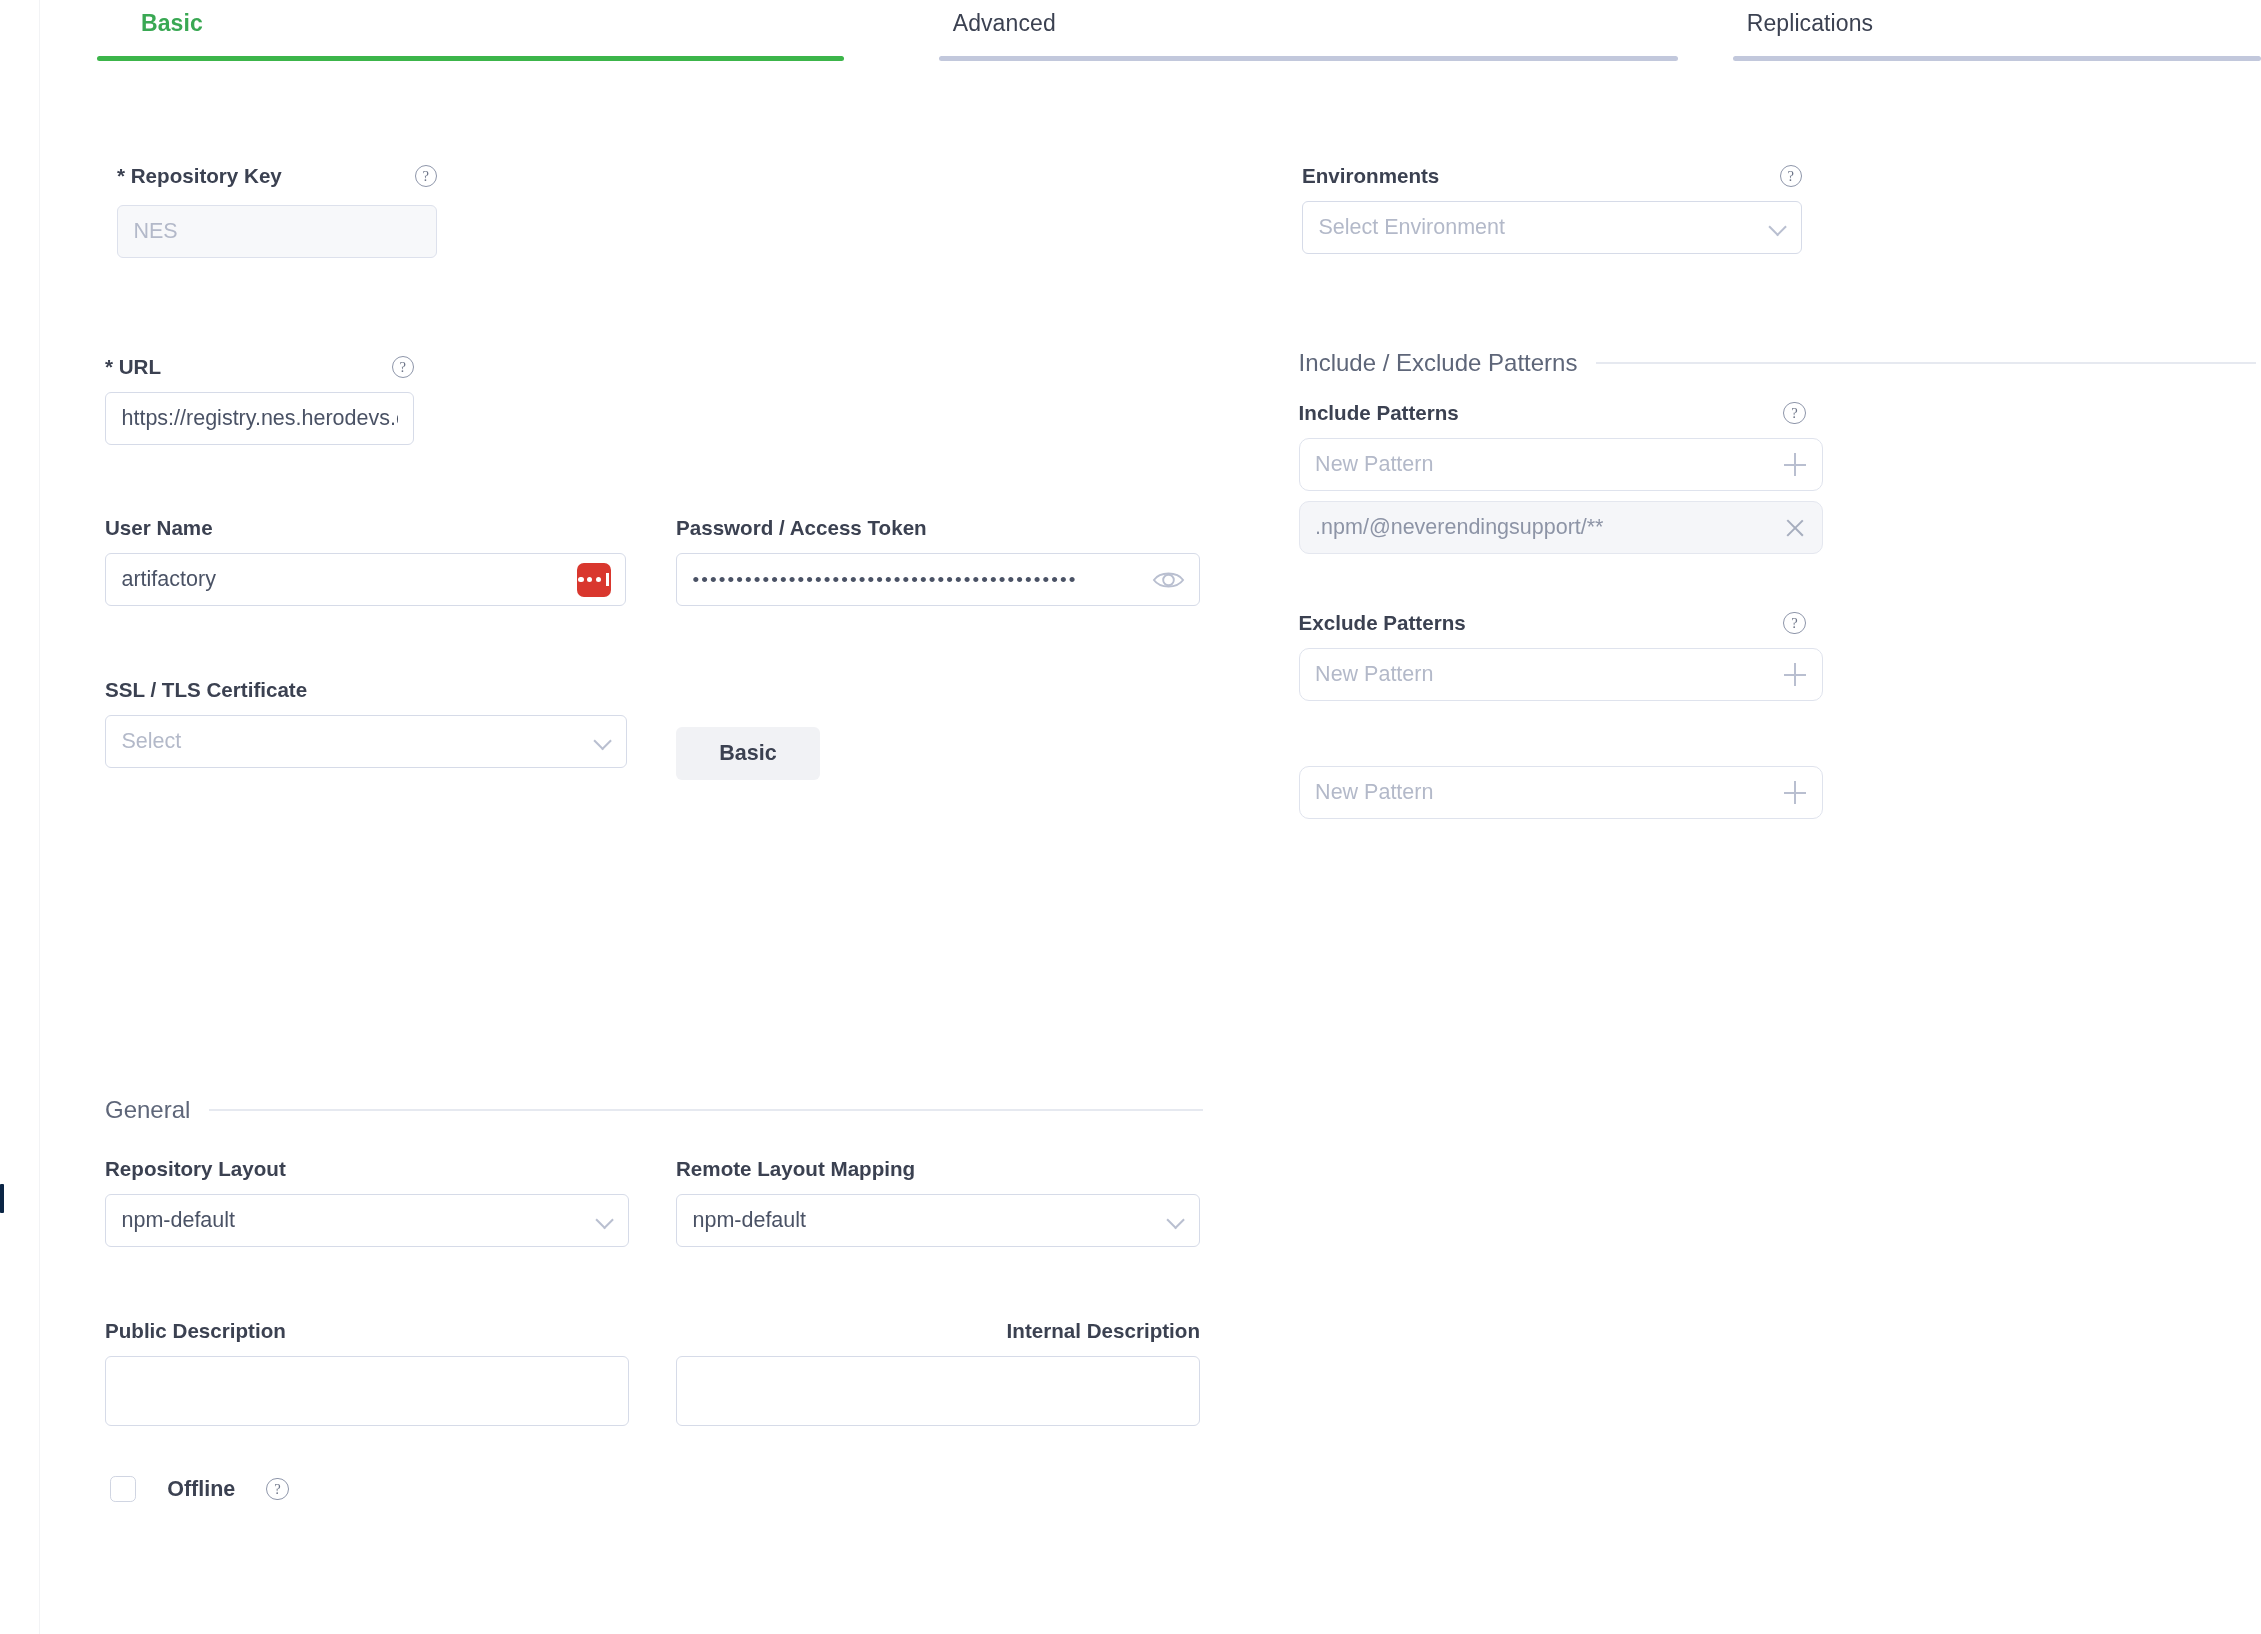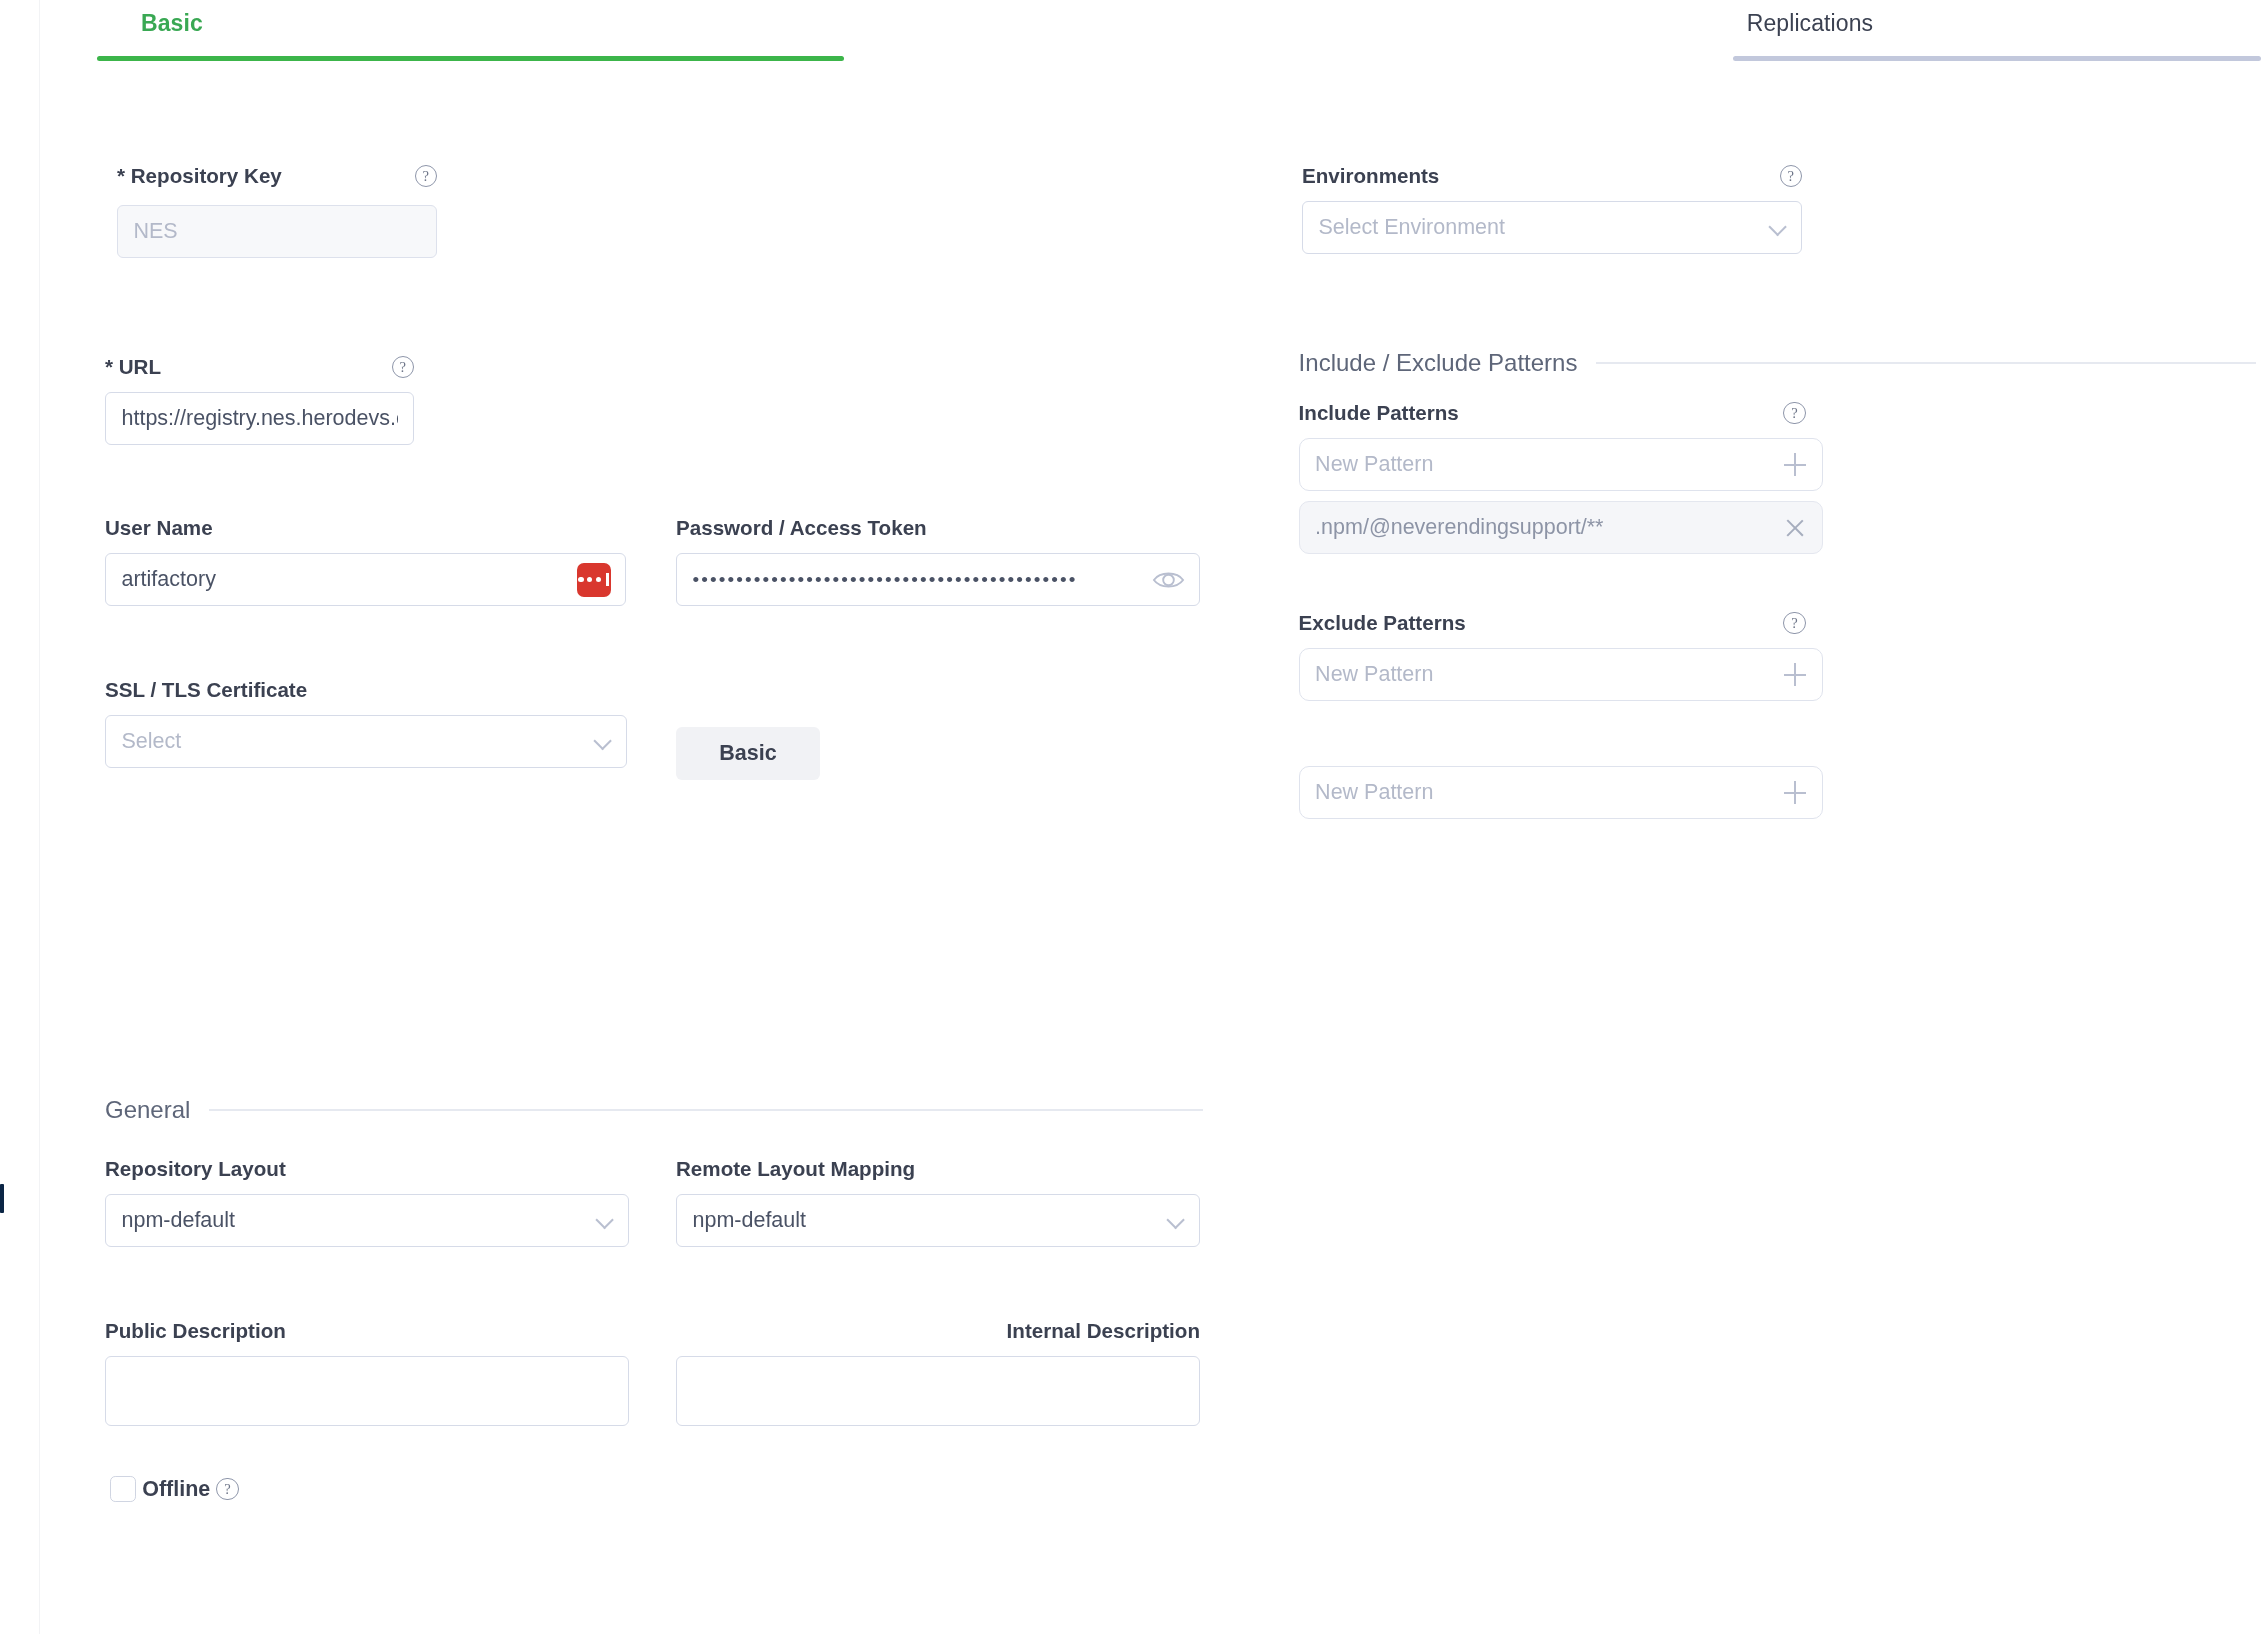--- a/index.html
+++ b/index.html
@@ -283,21 +283,21 @@
     width: 22.3px; height: 2.1px;
     background: #a6adbe;
   }
   .x-icon::before { transform: rotate(45deg); }
   .x-icon::after  { transform: rotate(-45deg); }
 
   
   .checkbox-row {
     display: flex;
     align-items: center;
-    gap: 6px;
+    gap: 31px;
   }
   .checkbox-box {
     width: 26px; height: 26px;
     border: 1.7px solid #d0d5e2;
     border-radius: 5.2px;
     background: #ffffff;
     box-sizing: border-box;
     flex: none;
   }
   .checkbox-label {
@@ -313,20 +313,24 @@
   <div class="rail-sliver"></div>
 </div>
 
 <div class="tabs">
 
   <div class="tab tab--active" id="tab-basic">
     <div class="tab-label">Basic</div>
     <div class="tab-underline"></div>
   </div>
 
+  <div class="tab tab--idle" id="tab-advanced">
+    <div class="tab-label">Advanced</div>
+    <div class="tab-underline"></div>
+  </div>
 
   <div class="tab tab--idle" id="tab-replications">
     <div class="tab-label">Replications</div>
     <div class="tab-underline"></div>
   </div>
 
 </div>
 
 <div class="form-area">
 

